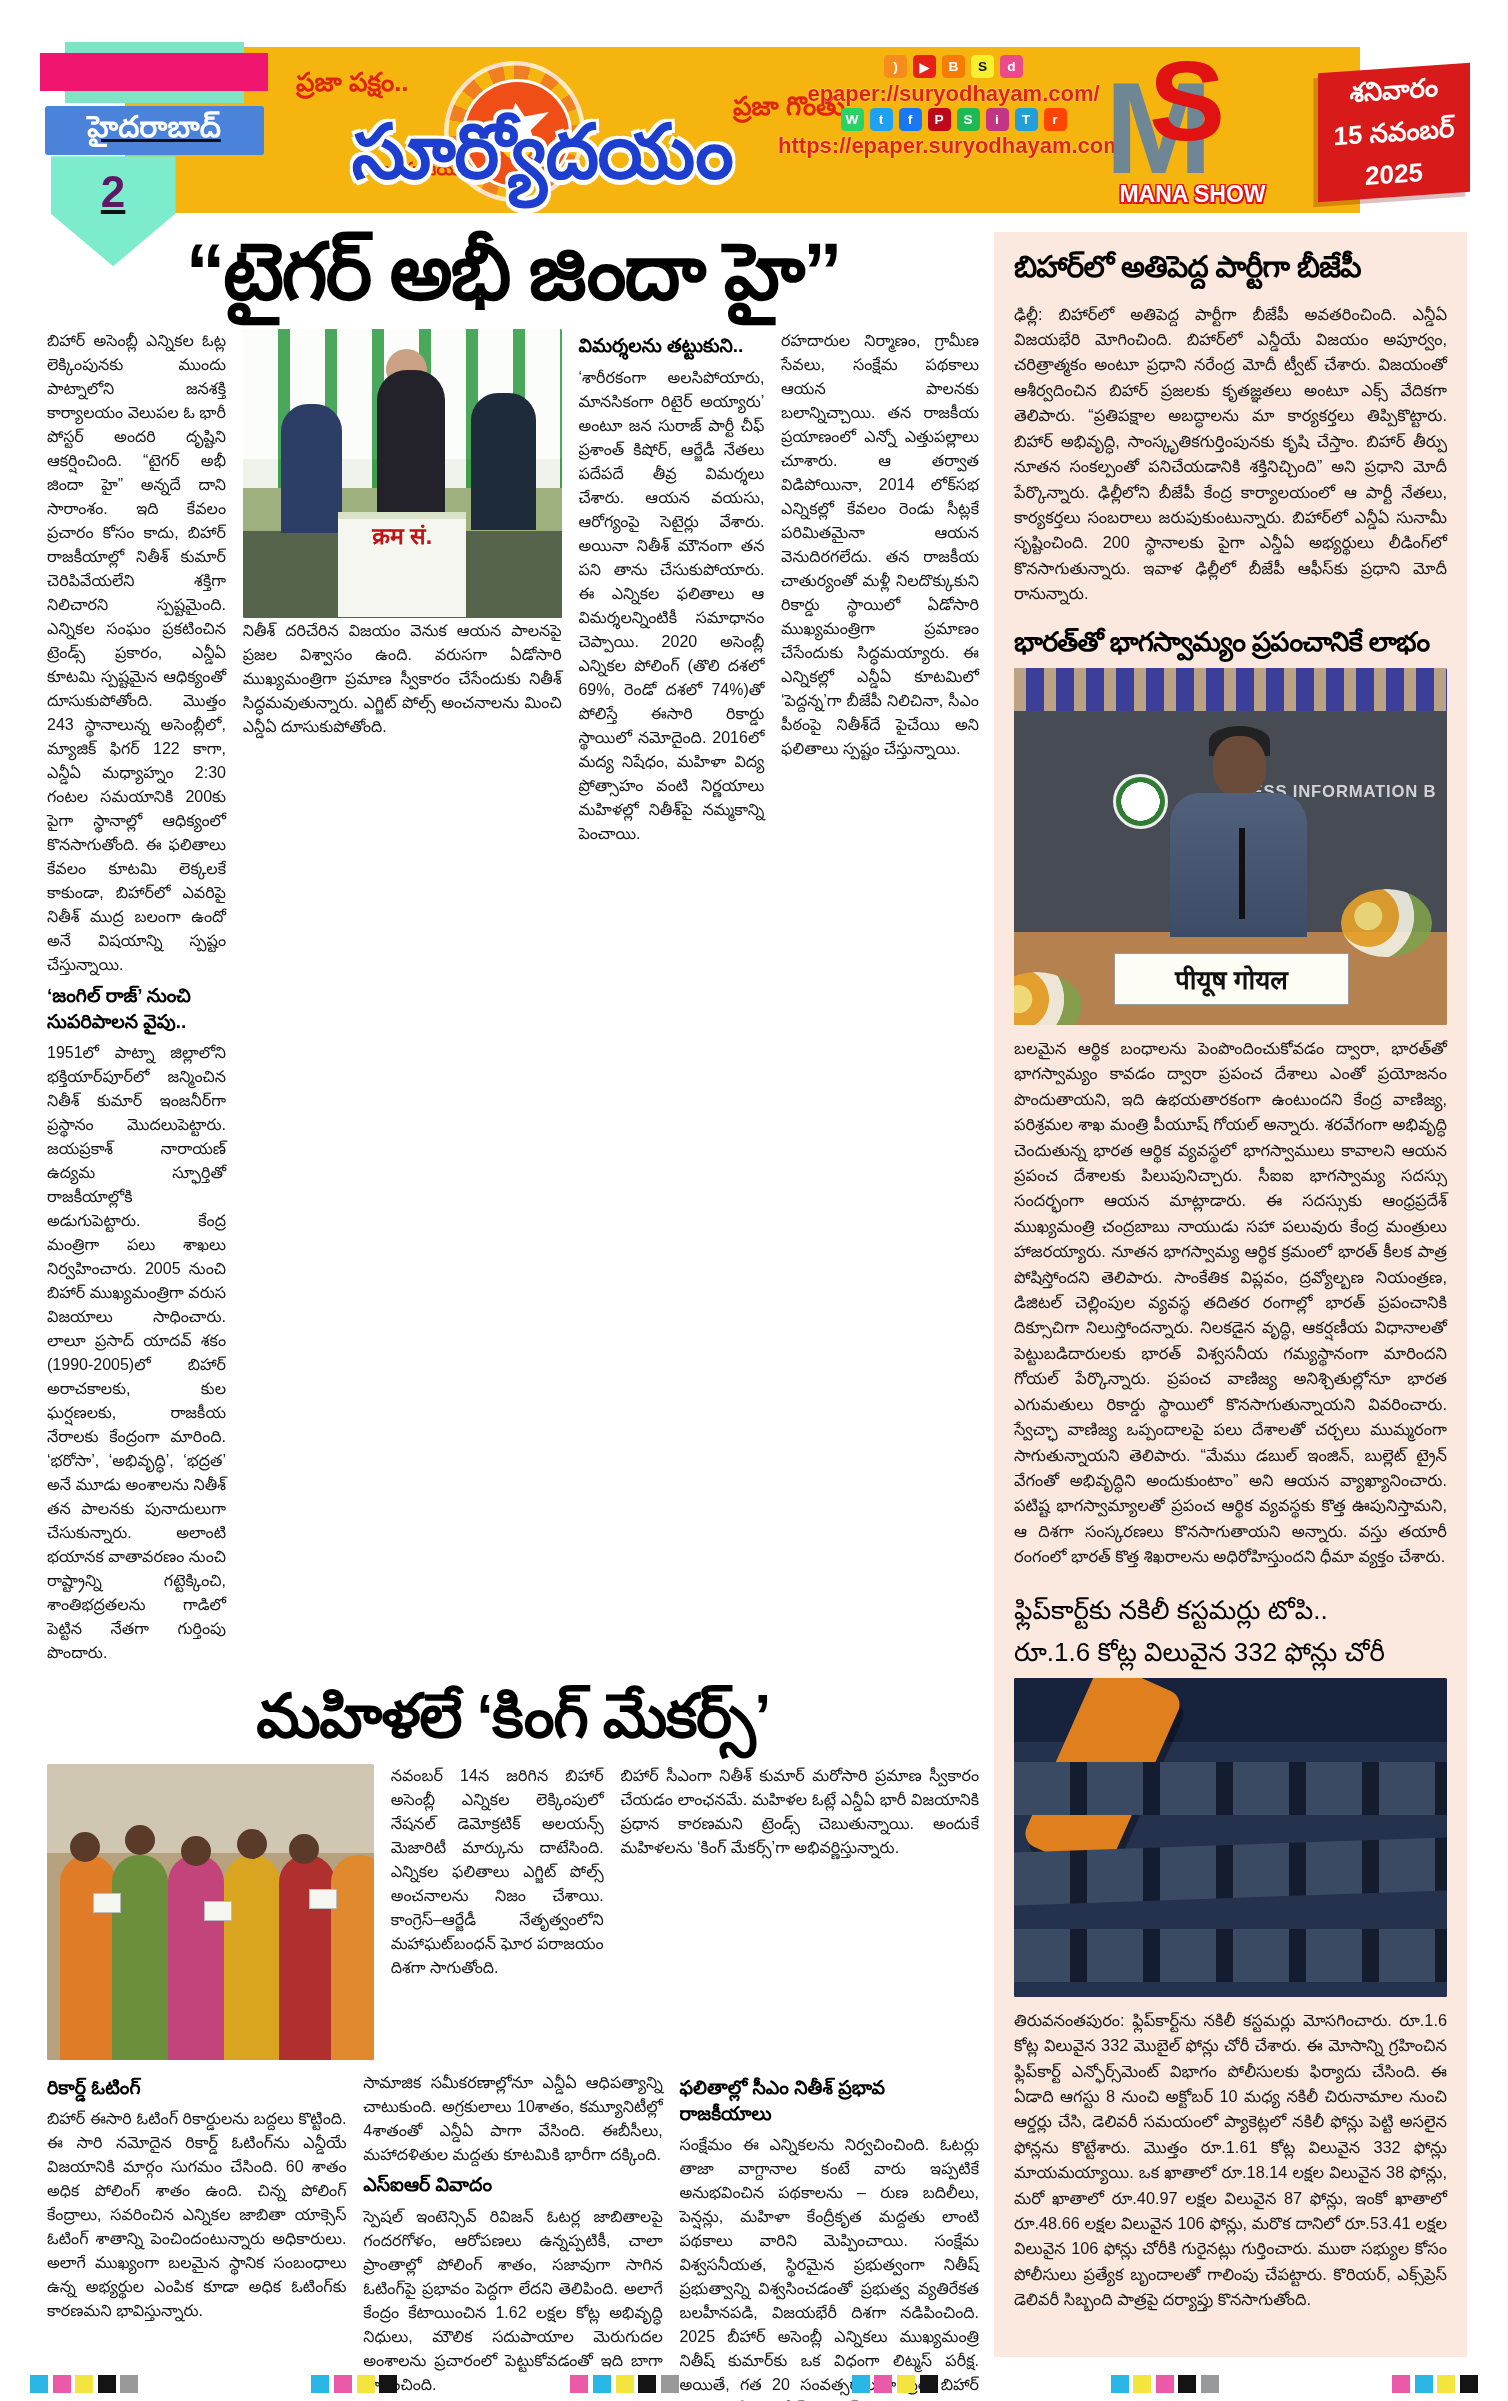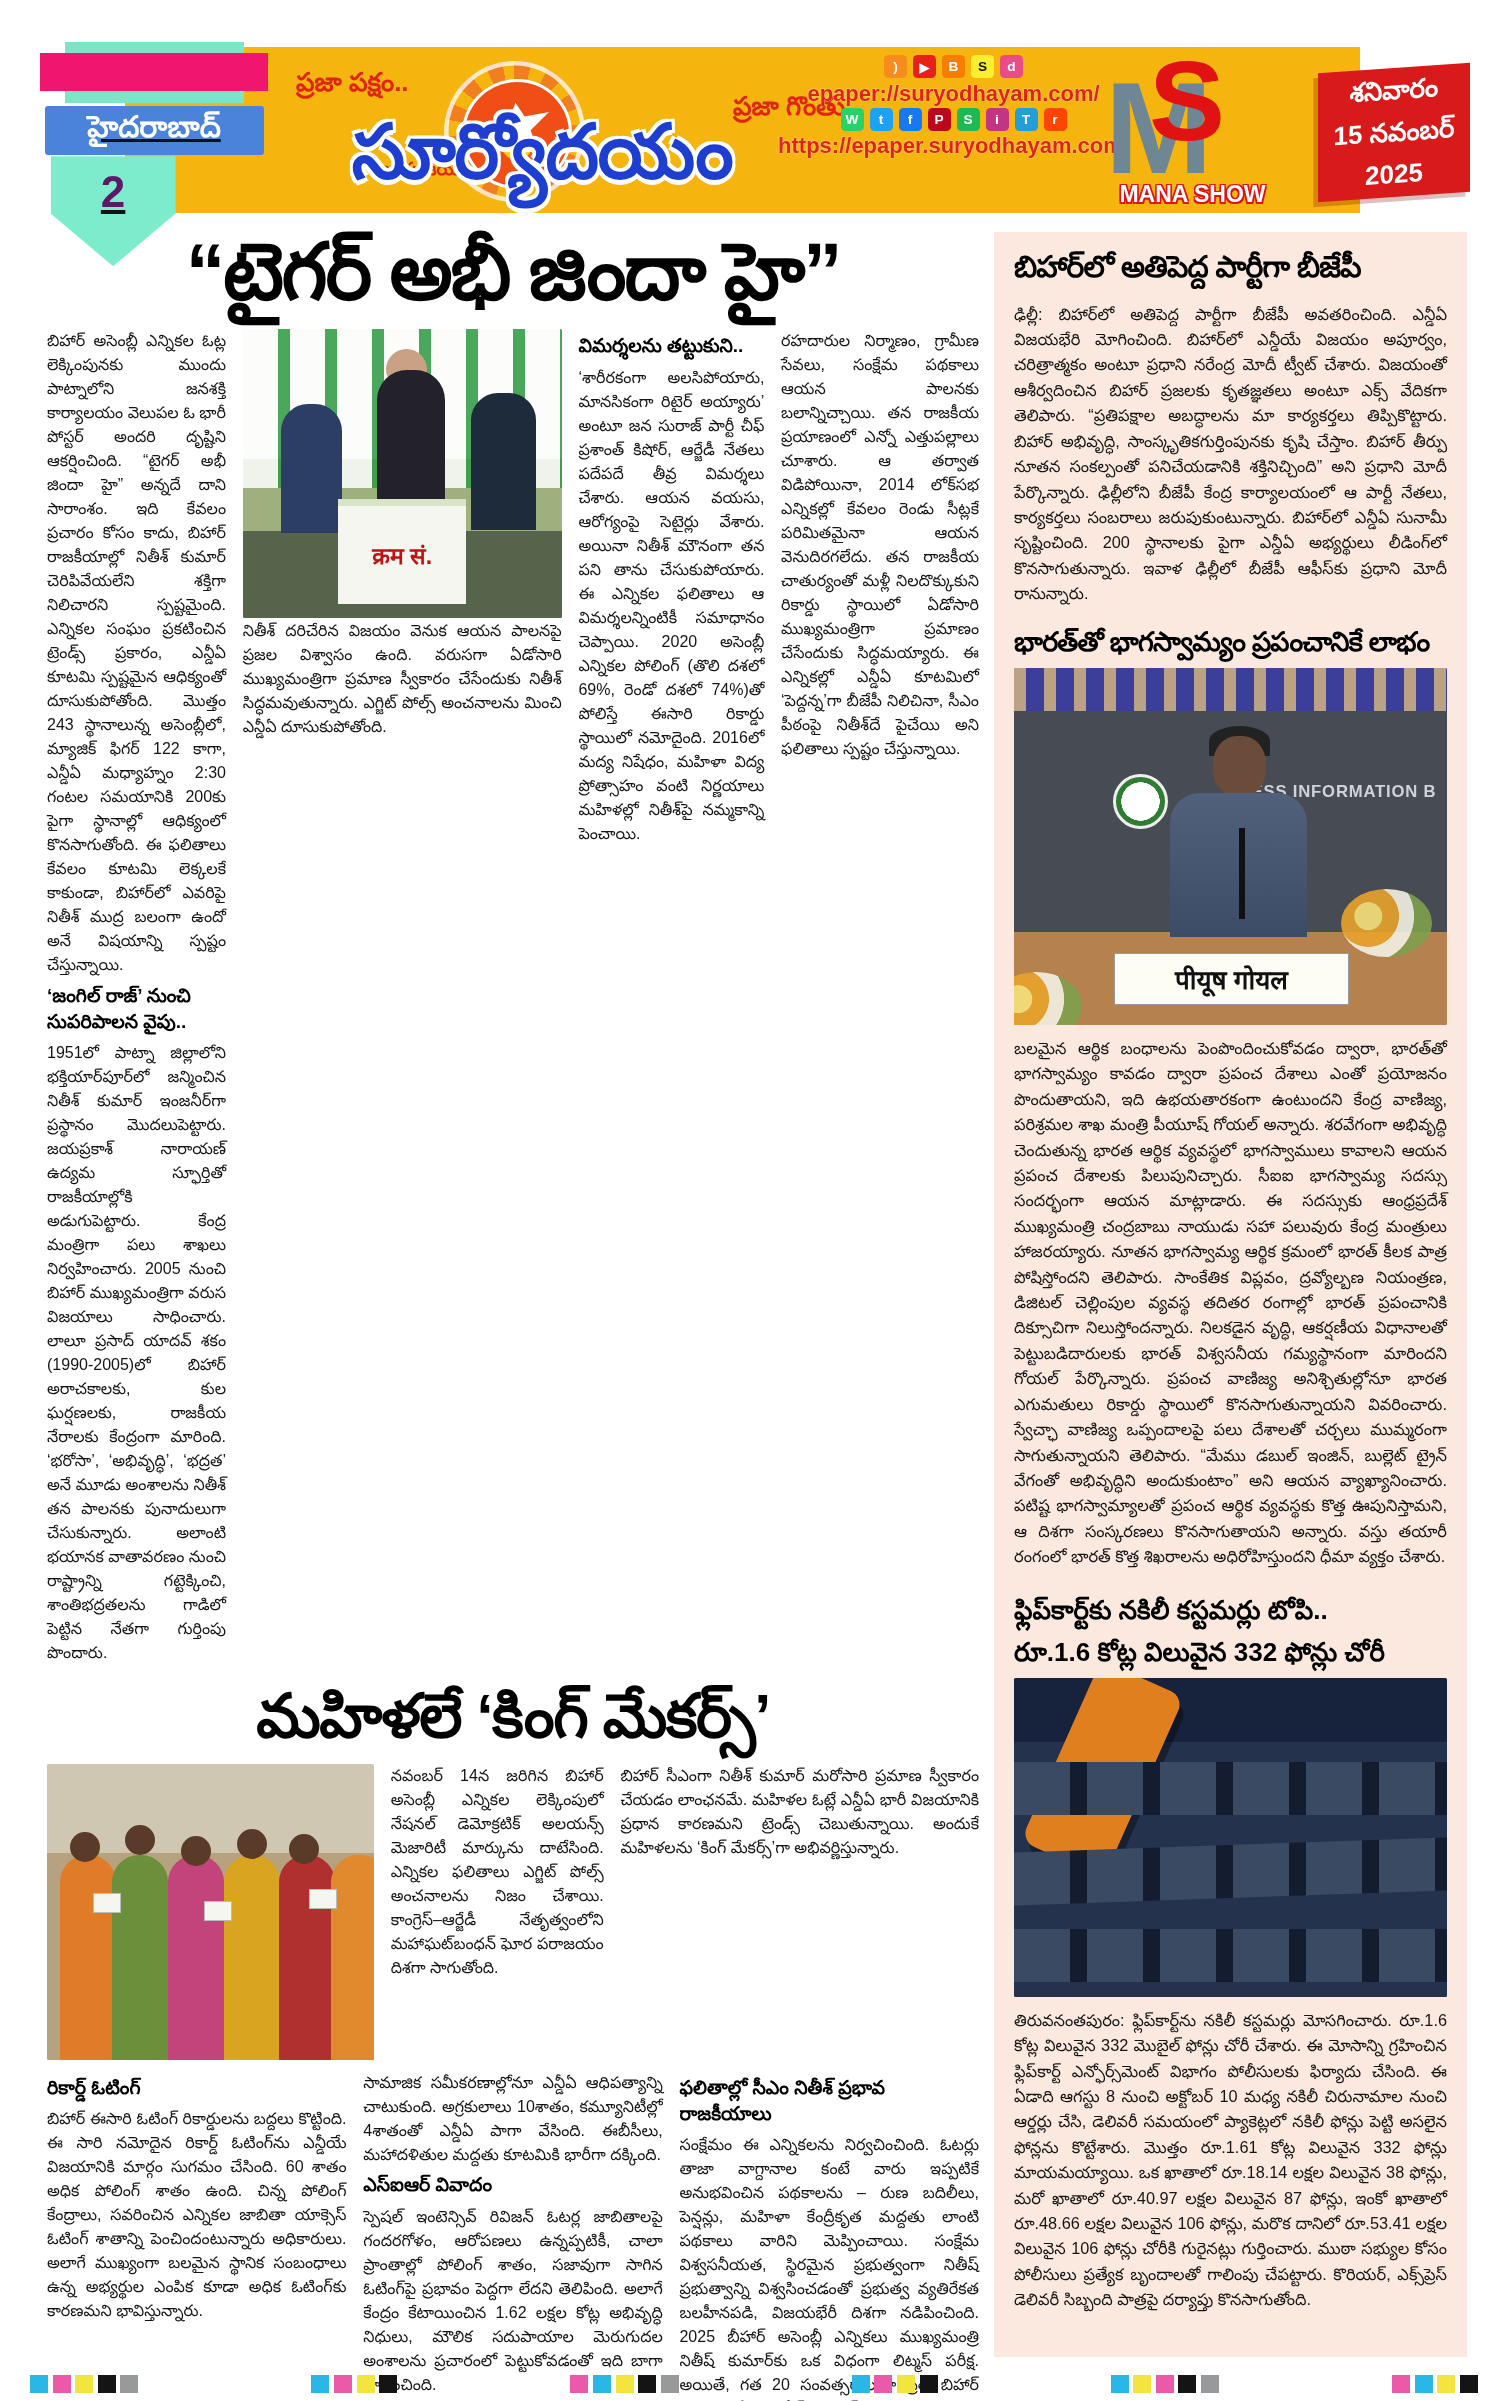--- a/index.html
+++ b/index.html
@@ -56,22 +56,22 @@
   .c235{flex:0 0 179px;} .c420{flex:0 0 319px;} .c245{flex:0 0 186px;} .grow{flex:1 1 0;}
   
   .photo{position:relative;overflow:hidden;border-radius:1.5px;}
   .rally{height:289px;background:linear-gradient(180deg,#e9f1e6 0 45%,#9db07e 45% 70%,#55644a 70% 100%);}
   .rally .backdrop{position:absolute;inset:0 0 45% 0;
       background:repeating-linear-gradient(90deg,#ffffff 0 35px,#2f9a43 35px 47px);opacity:.85;}
   .rally .man{position:absolute;left:42%;top:14%;width:68px;height:152px;background:#23222a;border-radius:30px 30px 6px 6px;}
   .rally .head{position:absolute;left:45%;top:7%;width:41px;height:41px;border-radius:50%;background:#caa184;}
   .rally .g1{position:absolute;left:12%;top:26%;width:61px;height:129px;background:#2c3e66;border-radius:27px 27px 0 0;}
   .rally .g2{position:absolute;right:8%;top:22%;width:65px;height:137px;background:#1d2b3a;border-radius:27px 27px 0 0;}
-  .rally .podium{position:absolute;left:30%;bottom:14px;width:40%;height:34%;background:#f4f6ef;
-      border-top:7.6px solid #d8e3c8;display:flex;align-items:center;justify-content:center;}
+  .rally .podium{position:absolute;left:30%;bottom:1px;width:40%;height:34%;background:#f4f6ef;
+      border-top:7.6px solid #d8e3c8;display:flex;justify-content:center;}
   .rally .podium b{color:#c01212;font-size:23px;}
   .gphoto{height:357px;background:linear-gradient(180deg,#3c3f9a 0 43px,#474b54 43px 74%,#b5814e 74% 100%);}
   .gphoto .pat{position:absolute;left:0;top:0;right:0;height:43px;
       background:repeating-linear-gradient(90deg,rgba(255,215,120,.65) 0 12px,transparent 12px 30px);}
   .gphoto .pib{position:absolute;right:10.6px;top:114px;color:#cfd3d8;font-weight:800;font-size:16.7px;letter-spacing:0.8px;}
   .gphoto .piblogo{position:absolute;left:99px;top:106px;width:49px;height:49px;border-radius:50%;
       background:radial-gradient(circle,#ffffff 0 55%,#2e7d32 56% 100%);border:3px solid #eee;}
   .gphoto .ghead{position:absolute;left:46%;top:68px;width:53px;height:61px;border-radius:45%;background:#6b4c3b;}
   .gphoto .ghair{position:absolute;left:45%;top:58px;width:61px;height:30px;border-radius:50% 50% 0 0;background:#222;}
   .gphoto .gbody{position:absolute;left:36%;top:125px;width:137px;height:144px;border-radius:30px 30px 0 0;
@@ -89,21 +89,21 @@
   .phones{height:319px;background:linear-gradient(180deg,#17233c 0 20%,#24324d 20% 100%);}
   .phones .rowp{position:absolute;left:0;right:0;height:53px;
       background:repeating-linear-gradient(90deg,#3b4a63 0 56px,#141d30 56px 73px);}
   .phones .r1{top:84px;} .phones .r2{top:167px;transform:skewY(-2deg);} .phones .r3{top:251px;}
   .phones .arm{position:absolute;left:10%;top:-7.6px;width:91px;height:198px;background:#e07f1e;
       border-radius:15px;transform:rotate(24deg);box-shadow:7.6px 7.6px 0 rgba(0,0,0,.35);}
   
   .rail h2{font-size:30px;font-weight:900;margin:0 0 10.6px;color:#000;letter-spacing:-0.8px;}
   .rail h3{font-size:27px;font-weight:900;margin:20px 0 4.6px;color:#000;letter-spacing:-0.8px;}
   .rail .p{font-size:16.3px;line-height:1.56;}
-  .fliphead{font-size:26px;font-weight:700;line-height:1.35;margin:23px 0 7.6px;color:#000;}
+  .fliphead{font-size:26px;font-weight:400;line-height:1.35;margin:23px 0 7.6px;color:#000;}
   
   .regbar{position:absolute;left:30px;right:30px;bottom:7.6px;display:flex;justify-content:space-between;}
   .reggroup{display:flex;gap:4.6px;}
   .sq{width:18px;height:18px;}
   .cy{background:#2bb7e5;} .mg{background:#ea5aa8;} .yl{background:#f3e53d;} .bk{background:#141414;} .gy{background:#97999b;}
 </style>
 </head>
 <body>
 
 <div class="band">

